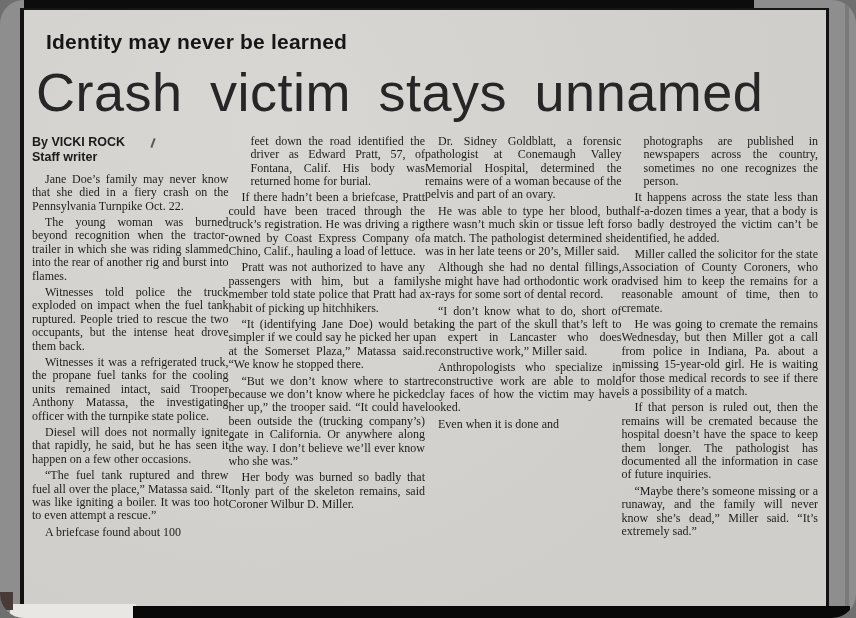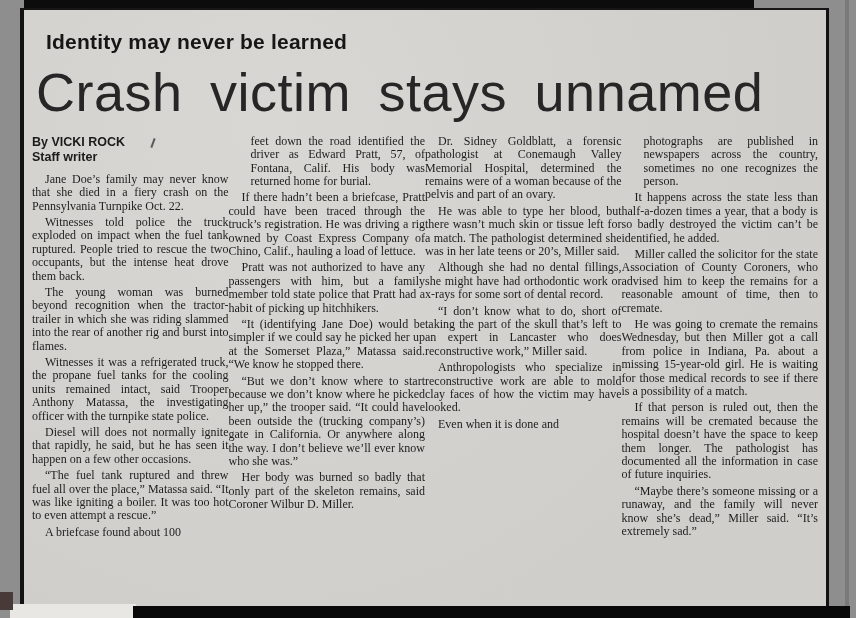--- a/index.html
+++ b/index.html
@@ -1,19 +1,20 @@
 <!DOCTYPE html>
 <html><head>
 <meta charset="utf-8">
 <style>
   html,body{margin:0;padding:0;background:#6f6f6f;}
   .canvas{
     position:relative;width:856px;height:618px;overflow:hidden;
     background:#8e8e8e;
     font-family:"Liberation Sans",sans-serif;
+    border-radius:24px;
   }
   
   .paper{
     position:absolute;left:20px;top:8px;width:809px;height:598px;
     box-sizing:border-box;
     background:
       radial-gradient(circle at 30% 20%, rgba(255,255,255,0.05), rgba(0,0,0,0.03) 70%),
       #d7d5d1;
     border-left:4px solid #121212;
     border-right:3px solid #121212;
@@ -74,22 +75,22 @@
 
     <div class="columns">
 
       <div class="col">
         <div class="byline">
           <div>By VICKI ROCK</div>
           <div>Staff writer</div>
         </div>
         <div>
             <p class="para">Jane Doe’s family may never know that she died in a fiery crash on the Pennsylvania Turnpike Oct. 22.</p>
+            <p class="para">The young woman was burned beyond recognition when the tractor-trailer in which she was riding slammed into the rear of another rig and burst into flames.</p>
             <p class="para">Witnesses told police the truck exploded on impact when the fuel tank ruptured. People tried to rescue the two occupants, but the intense heat drove them back.</p>
-            <p class="para">The young woman was burned beyond recognition when the tractor-trailer in which she was riding slammed into the rear of another rig and burst into flames.</p>
             <p class="para">Witnesses it was a refrigerated truck, the propane fuel tanks for the cooling units remained intact, said Trooper Anthony Matassa, the investigating officer with the turnpike state police.</p>
             <p class="para">Diesel will does not normally ignite that rapidly, he said, but he has seen it happen on a few other occasions.</p>
             <p class="para">“The fuel tank ruptured and threw fuel all over the place,” Matassa said. “It was like igniting a boiler. It was too hot to even attempt a rescue.”</p>
             <p class="para">A briefcase found about 100</p>
           </div>
       </div>
 
       <div class="col">
         <div>
             <p class="para noindent">feet down the road identified the driver as Edward Pratt, 57, of Fontana, Calif. His body was returned home for burial.</p>

